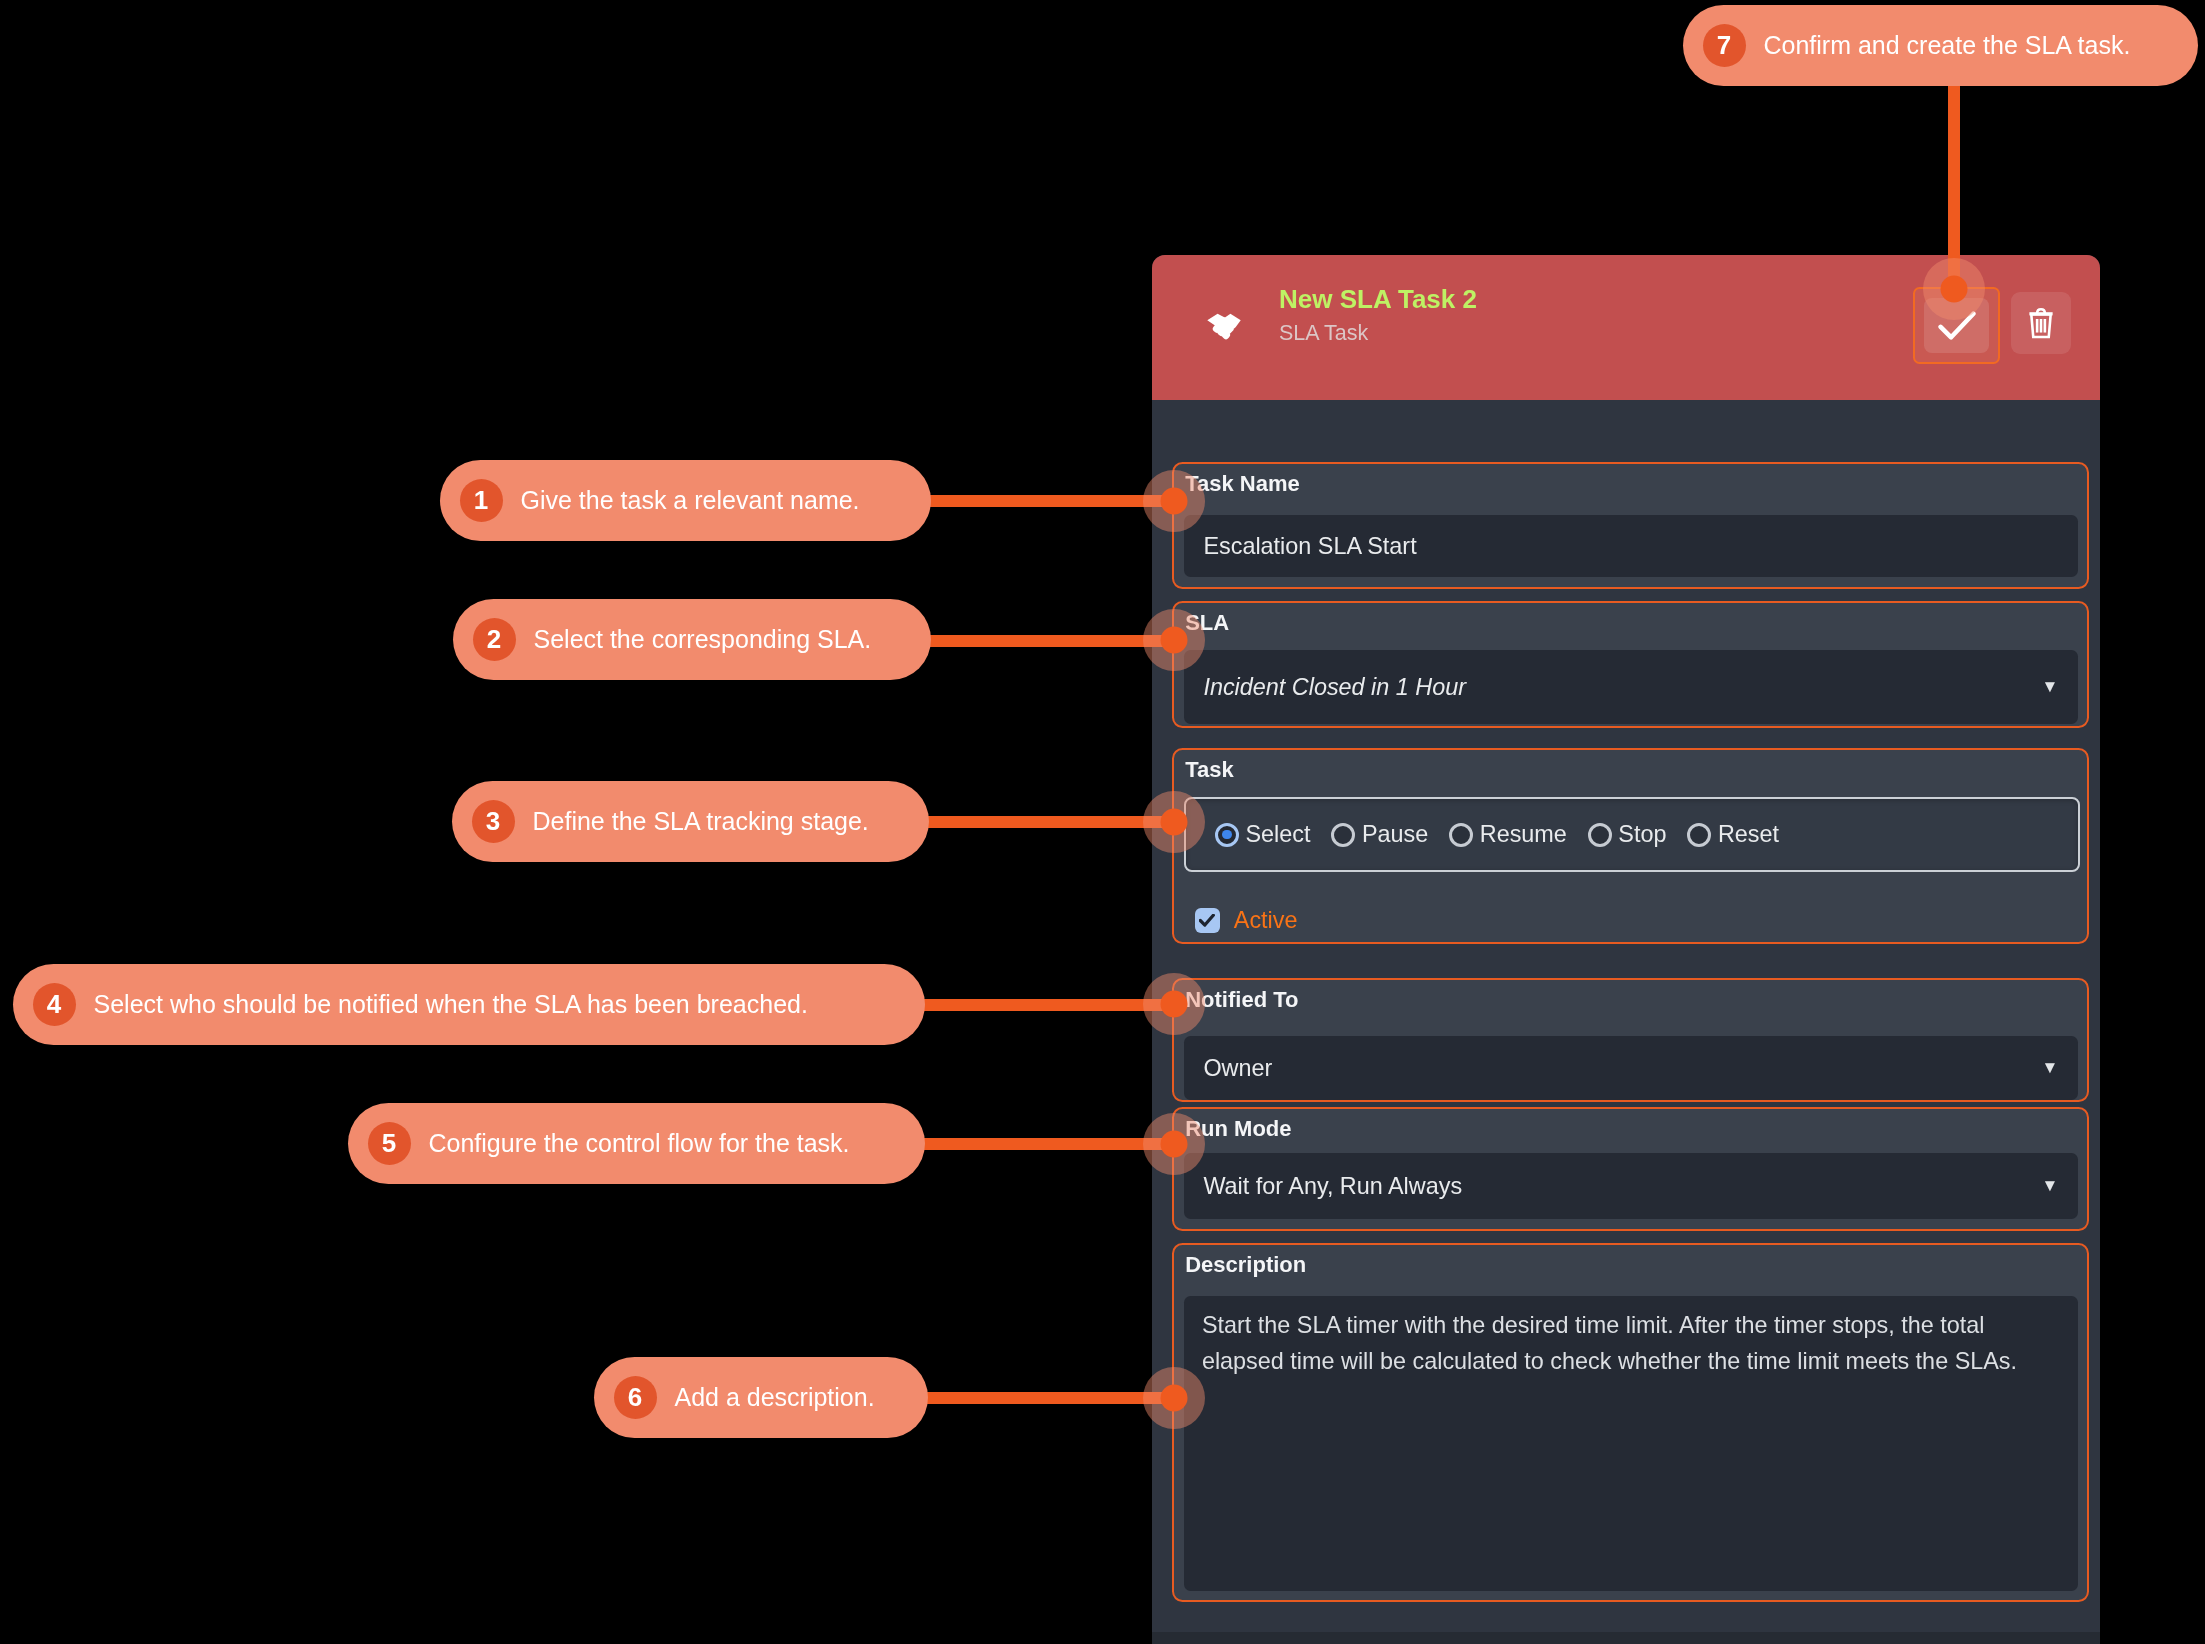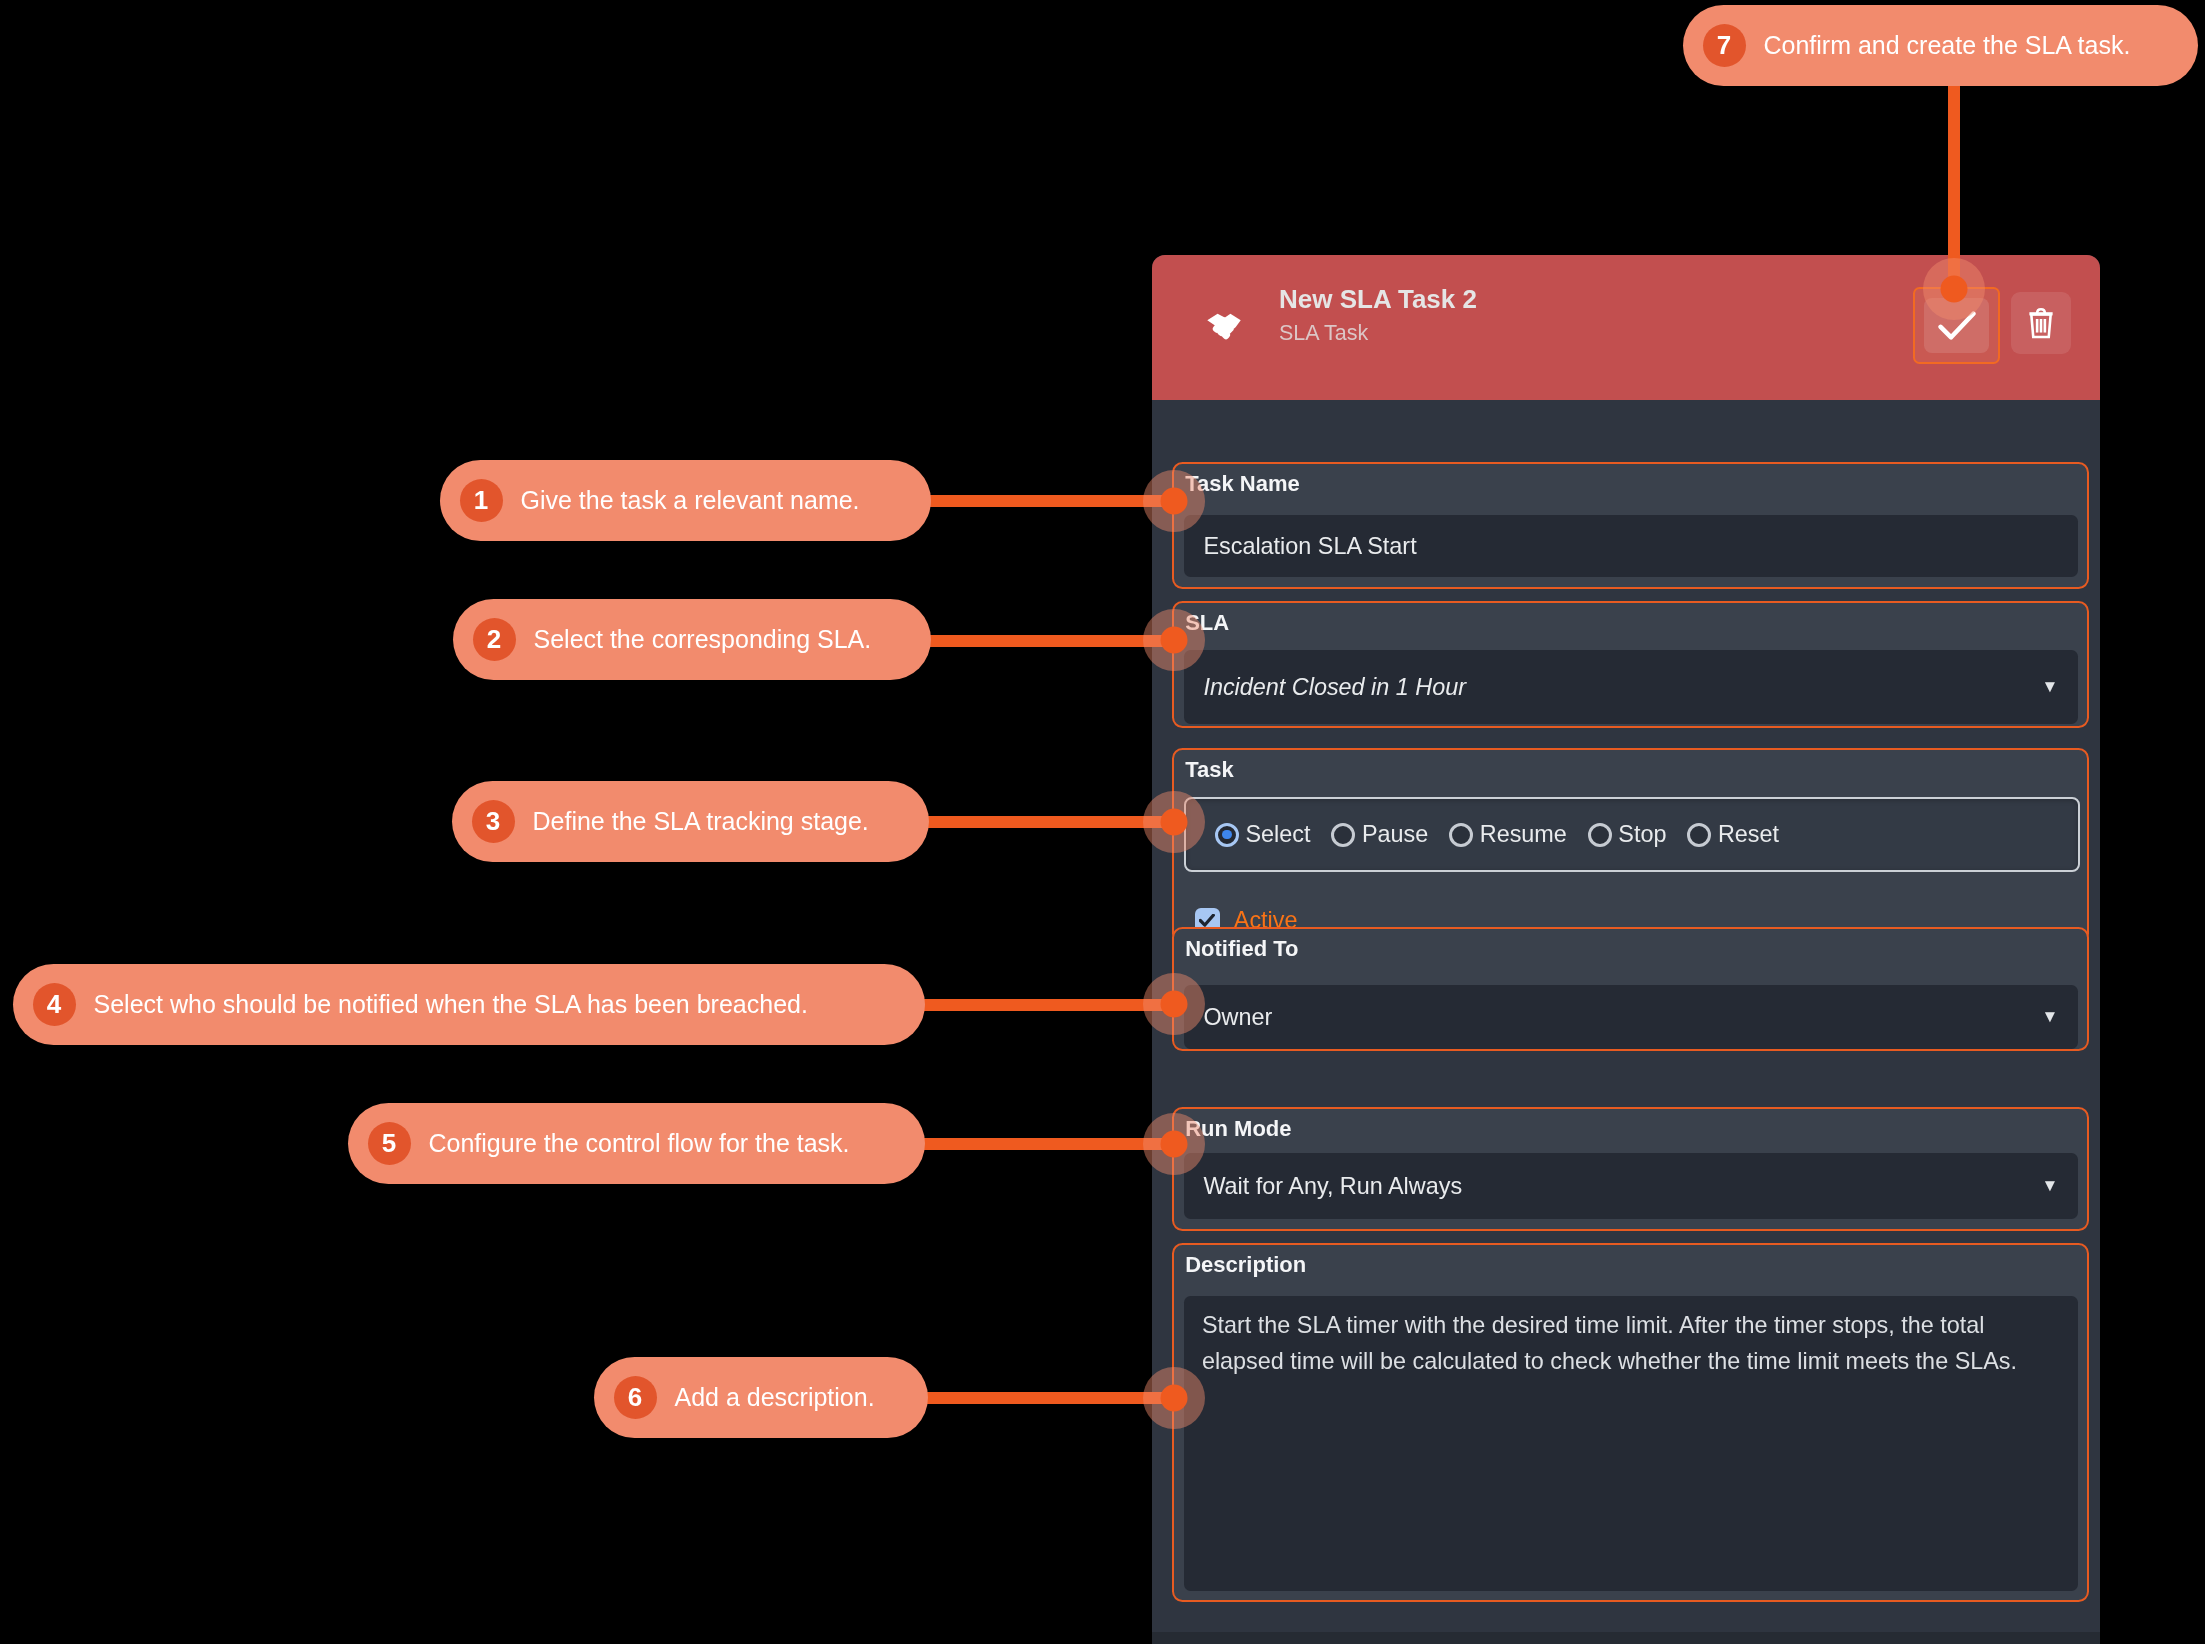--- a/index.html
+++ b/index.html
@@ -6,21 +6,21 @@
   body{width:2205px;height:1644px;position:relative;overflow:hidden;
        font-family:"Liberation Sans","DejaVu Sans",sans-serif;}
   .abs{position:absolute;}
 
   
   .panel{left:1152px;top:255px;width:948px;height:1389px;background:#2F3540;
          border-radius:13px 13px 0 0;}
   .panel-header{position:absolute;left:0;top:0;width:100%;height:145px;background:#C24F4F;
                 border-radius:13px 13px 0 0;}
   .hs-icon{position:absolute;left:54px;top:56px;width:36px;height:34px;}
-  .hdr-title{position:absolute;left:127px;top:29px;font-size:26px;font-weight:bold;color:#e5e5e5;}
+  .hdr-title{position:absolute;left:127px;top:29px;font-size:26px;font-weight:bold;color:#bef264;}
   .hdr-sub{position:absolute;left:127px;top:66px;font-size:21.5px;color:#DCC6C6;}
   .confirm-wrap{position:absolute;left:761px;top:32px;width:83px;height:73px;
                 border:2px solid #F26A22;border-radius:6.5px;background:rgba(242,140,100,0.16);
                 display:flex;align-items:center;justify-content:center;}
   .confirm-btn{width:65px;height:55px;border-radius:7.8px;background:rgba(255,255,255,0.12);
                display:flex;align-items:center;justify-content:center;}
   .trash-btn{position:absolute;left:859px;top:37px;width:60px;height:62px;border-radius:9px;
              background:rgba(255,255,255,0.10);display:flex;align-items:center;justify-content:center;}
   .panel-footer{position:absolute;left:0;bottom:0;width:100%;height:11.7px;background:#262B33;}
 
@@ -148,21 +148,21 @@
     <div class="active-row">
       <span class="checkbox">
         <svg width="15.6" height="13" viewBox="0 0 24 20">
           <polyline points="2,10 9,17 22,2" fill="none" stroke="#1E2530" stroke-width="5" stroke-linecap="round" stroke-linejoin="round"></polyline>
         </svg>
       </span>
       <span class="active-label">Active</span>
     </div>
   </div>
 
-  <div class="group" style="top:648px;height:124px;text-align:center;">
+  <div class="group" style="top:699px;height:124px;text-align:center;">
     <div class="group-label">Notified To</div>
     <div class="field" style="top:56px;height:64px;">
       <span>Owner</span>
       <span class="caret">▼</span>
     </div>
   </div>
 
   <div class="group" style="top:828px;height:124px;">
     <div class="group-label">Run Mode</div>
     <div class="field" style="top:44px;height:66px;">

